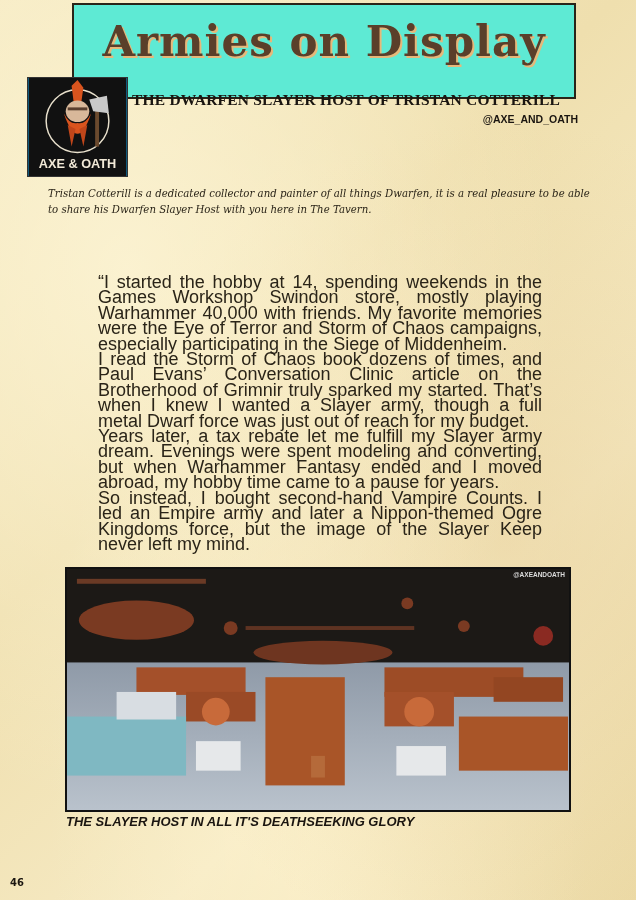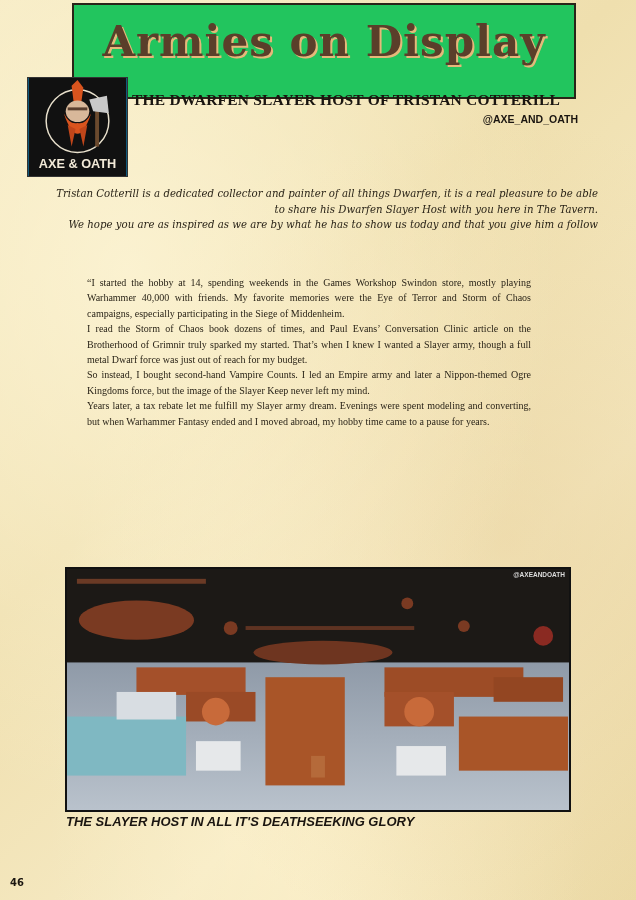--- a/index.html
+++ b/index.html
@@ -9,21 +9,21 @@
     background-image:
       radial-gradient(ellipse at 20% 30%, rgba(255,248,220,0.7), rgba(255,248,220,0) 60%),
       radial-gradient(ellipse at 80% 60%, rgba(230,205,150,0.5), rgba(230,205,150,0) 55%),
       radial-gradient(ellipse at 50% 90%, rgba(255,245,210,0.6), rgba(255,245,210,0) 60%),
       linear-gradient(135deg, #f5e9c0 0%, #efdfae 40%, #f6eac4 70%, #ecdaa6 100%);
     font-family: "DejaVu Serif", serif;
     color:#2a2418;
   }
   .title-box {
     position:absolute; left:72px; top:3px; width:504px; height:96px;
-    background:#22c55e; border:2px solid #2a2418; box-sizing:border-box;
+    background:#5eead4; border:2px solid #2a2418; box-sizing:border-box;
   }
   .title {
     position:absolute; left:0; right:0; top:12px; text-align:center;
     font-family:"DejaVu Serif", serif; font-weight:bold; font-size:42px;
     color:#5a3f2a; letter-spacing:1px;
     text-shadow: 2px 2px 0 #e6b87a;
   }
   .subtitle {
     position:absolute; left:58px; top:86px;
     font-family:"Liberation Serif", serif; font-weight:bold; font-size:15.5px;
@@ -33,28 +33,28 @@
     position:absolute; left:27px; top:77px; width:99px; height:98px;
     background:#0ea5e9; border:1px solid #333;
   }
   .logo svg { width:100%; height:100%; }
   .handle {
     position:absolute; right:58px; top:113px;
     font-family:"Liberation Sans", sans-serif; font-weight:bold; font-size:10.5px;
     color:#1a1510;
   }
   .intro {
-    position:absolute; left:48px; right:38px; top:186px; text-align:right;
+    position:absolute; left:48px; right:38px; top:186px; text-align:left;
     font-family:"DejaVu Serif", serif; font-style:italic; font-size:10.2px; line-height:15.6px;
     color:#2a2418;
   }
   .intro b { font-weight:bold; }
   .quote {
-    position:absolute; left:87px; width:444px; top:275px;
-    font-family:Liberation Serif, serif; font-size:10px; line-height:15.4px;
+    position:absolute; left:98px; width:444px; top:275px;
+    font-family:Liberation Sans, sans-serif; font-size:18px; line-height:15.4px;
     text-align:justify; color:#2a2418;
   }
   .quote p { margin:0; }
   .photo {
     position:absolute; left:65px; top:567px; width:506px; height:245px;
     border:2px solid #111; box-sizing:border-box; overflow:hidden;
     background:#1a1612;
   }
   .photo svg { width:100%; height:100%; display:block; }
   .photo-credit {
@@ -94,28 +94,27 @@
     <path d="M40 48 L44 70 L48 52 Z M60 48 L56 70 L52 52 Z" fill="#c1461a"></path>
     <rect x="40" y="30" width="20" height="3" fill="#5a4030"></rect>
     <text x="50" y="92" text-anchor="middle" font-family="Liberation Sans, sans-serif" font-weight="bold" font-size="13" fill="#f2ead8">AXE &amp; OATH</text>
   </svg>
 </div>
 
 <div class="handle">@AXE_AND_OATH</div>
 
 <div class="intro">
   <div>Tristan Cotterill is a dedicated collector and painter of all things Dwarfen, it is a real pleasure to be able to share his Dwarfen Slayer Host with you here in The Tavern.</div>
-  <div>We hope you are as inspired as we are by what he has to show us today and that you give him a follow</div>
 </div>
 
 <div class="quote">
   <p>“I started the hobby at 14, spending weekends in the Games Workshop Swindon store, mostly playing Warhammer 40,000 with friends. My favorite memories were the Eye of Terror and Storm of Chaos campaigns, especially participating in the Siege of Middenheim.</p>
   <p>I read the Storm of Chaos book dozens of times, and Paul Evans’ Conversation Clinic article on the Brotherhood of Grimnir truly sparked my started. That’s when I knew I wanted a Slayer army, though a full metal Dwarf force was just out of reach for my budget.</p>
+  <p>Years later, a tax rebate let me fulfill my Slayer army dream. Evenings were spent modeling and converting, but when Warhammer Fantasy ended and I moved abroad, my hobby time came to a pause for years.</p>
   <p>So instead, I bought second-hand Vampire Counts. I led an Empire army and later a Nippon-themed Ogre Kingdoms force, but the image of the Slayer Keep never left my mind.</p>
-  <p>Years later, a tax rebate let me fulfill my Slayer army dream. Evenings were spent modeling and converting, but when Warhammer Fantasy ended and I moved abroad, my hobby time came to a pause for years.</p>
 </div>
 
 <div class="photo">
   <svg viewBox="0 0 506 245" preserveAspectRatio="none">
     <defs>
       <linearGradient id="tbl" x1="0" y1="0" x2="0" y2="1">
         <stop offset="0" stop-color="#8f9aa8"></stop>
         <stop offset="1" stop-color="#b9c2cc"></stop>
       </linearGradient>
     </defs>

